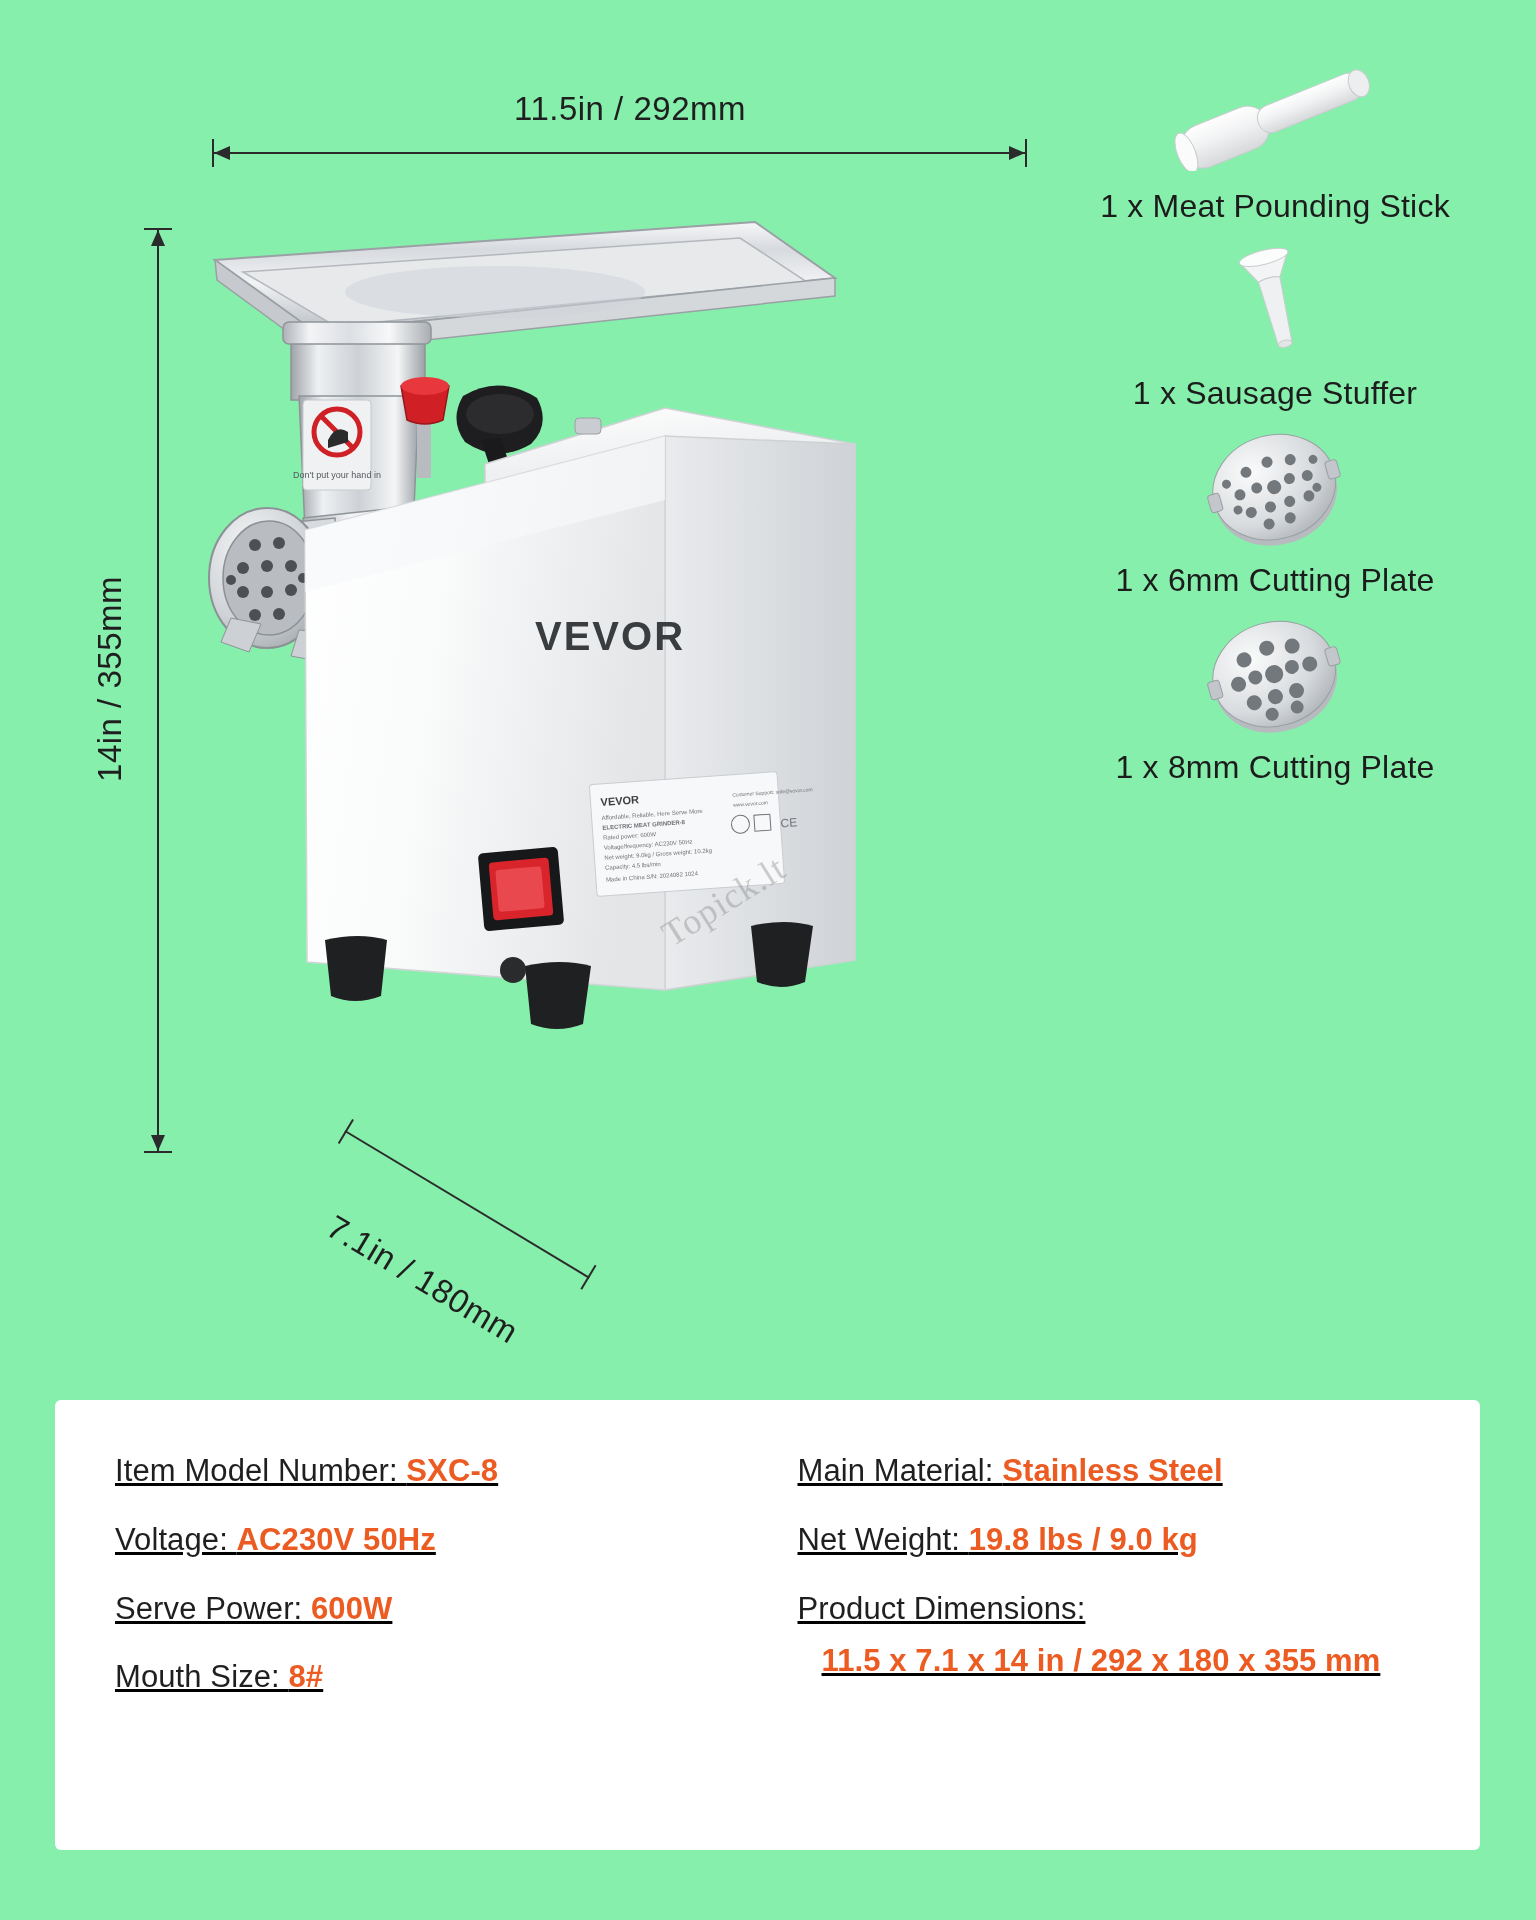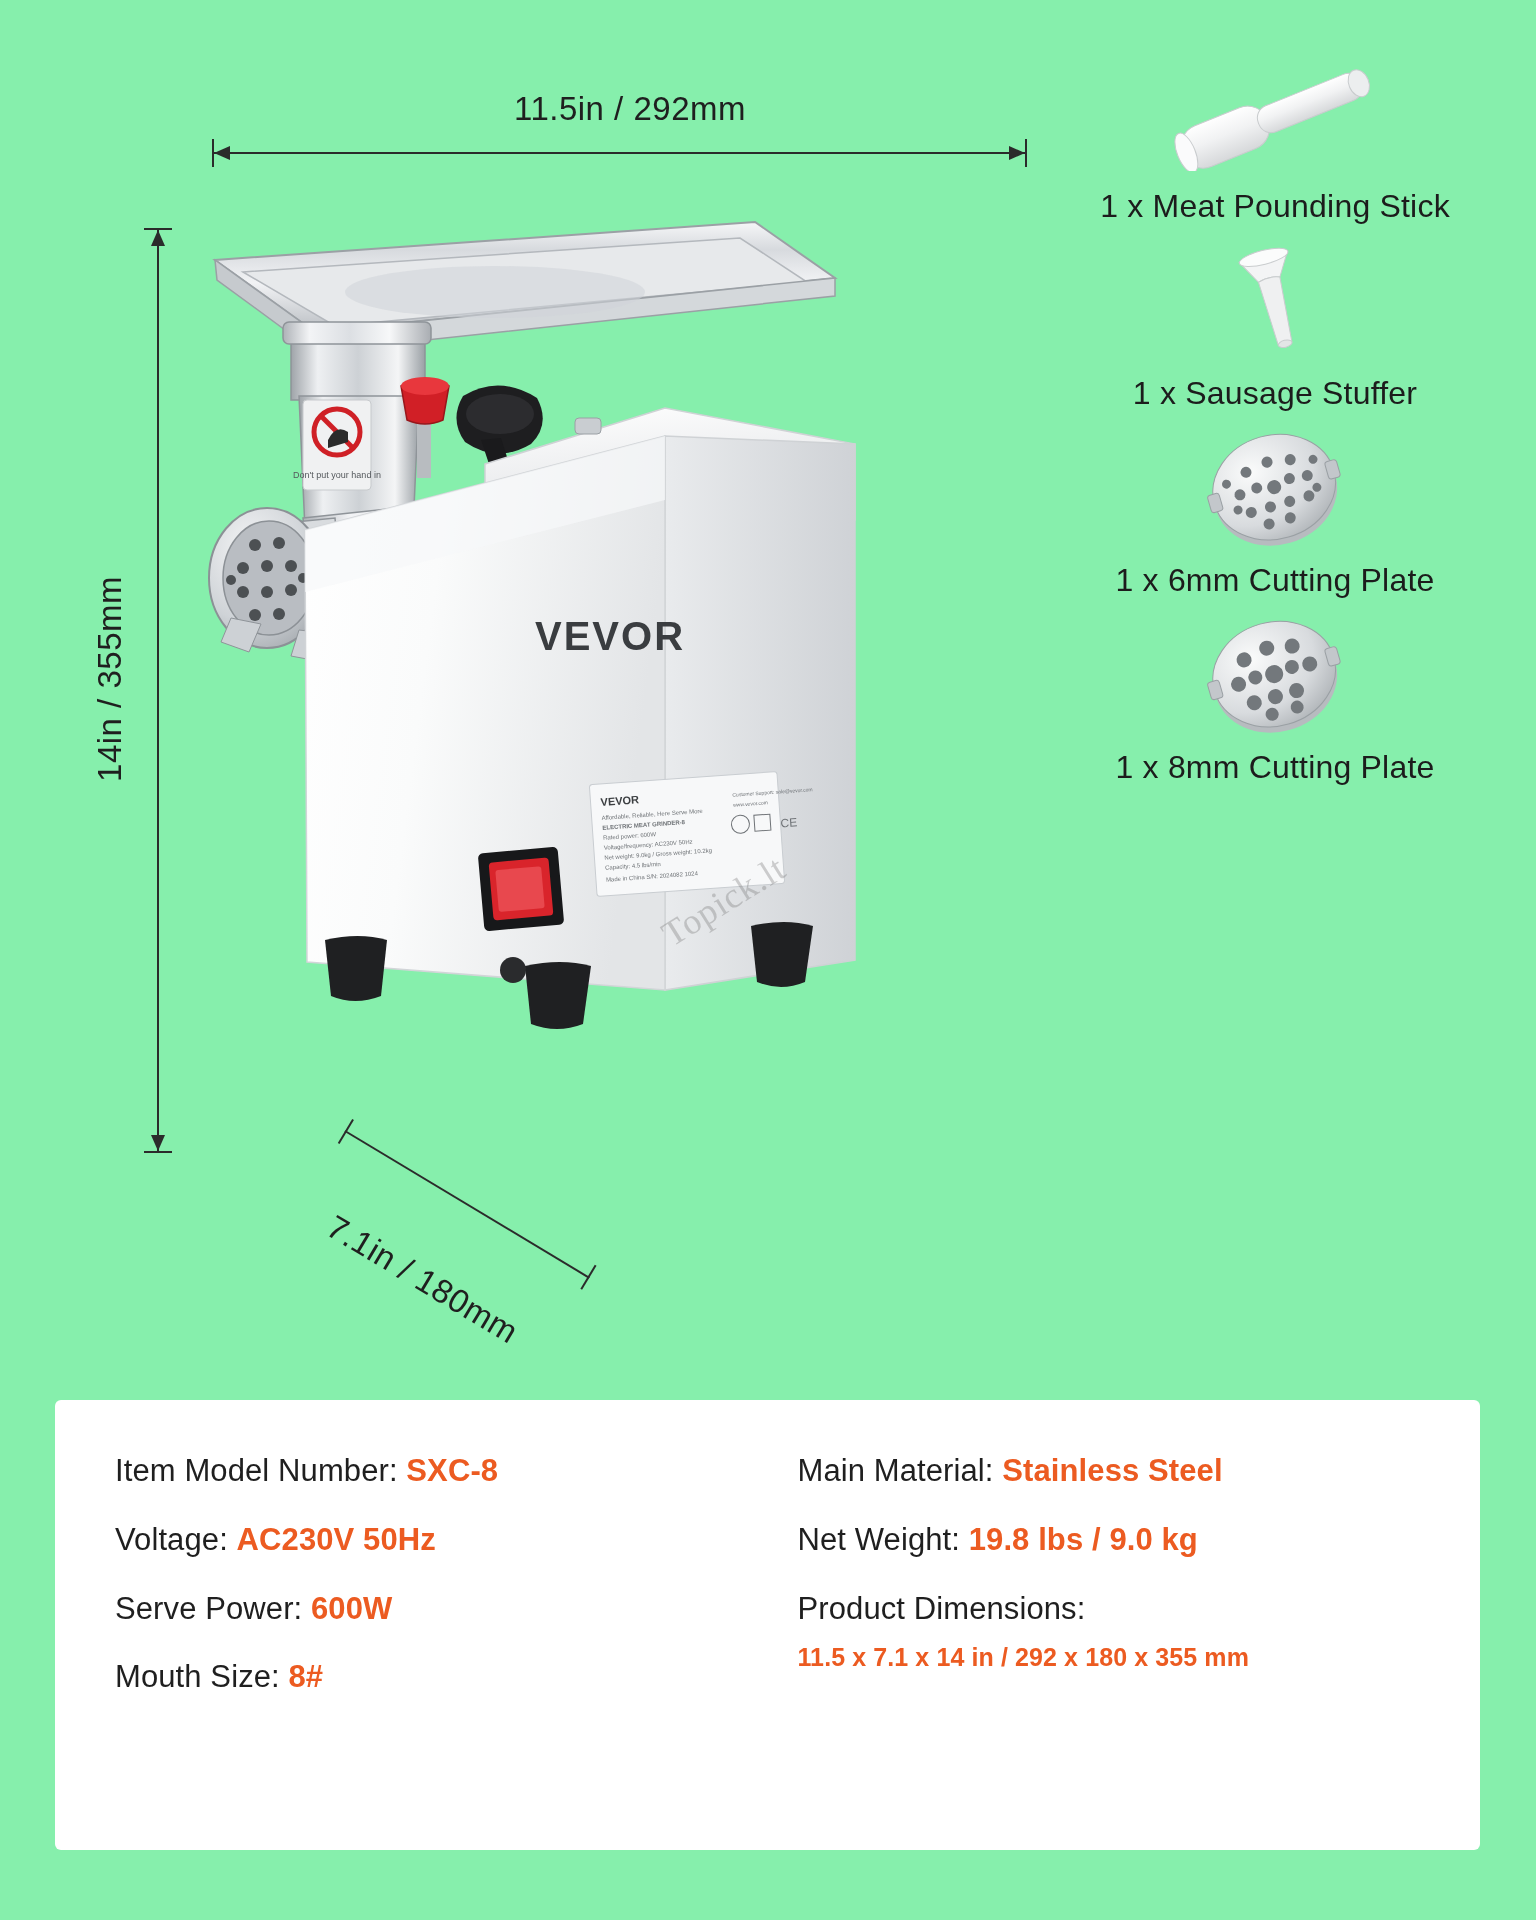--- a/index.html
+++ b/index.html
@@ -203,38 +203,40 @@
     border-radius: 6px;
     box-sizing: border-box;
     padding: 52px 60px 40px 60px;
   }
   .spec-cols {
     display: flex;
     gap: 60px;
   }
   .spec-col {
     flex: 1;
+    text-decoration: underline;
   }
   .spec-row {
     font-size: 31px;
     color: #1f1f1f;
     margin-bottom: 30px;
     line-height: 1.25;
     letter-spacing: 0.1px;
   }
   .spec-val {
     color: #ec5b21;
     font-weight: bold;
   }
   .spec-val-block {
     display: block;
     color: #ec5b21;
     font-weight: bold;
     margin-top: 14px;
-    font-size: 25px;
+    font-size: 31px;
+    margin-left: 24px;
   }
 </style>
 </head>
 <body>
 
 <div class="page">
 
   <div class="diagram">
 
     <div class="dim-top-label">11.5in / 292mm</div>

